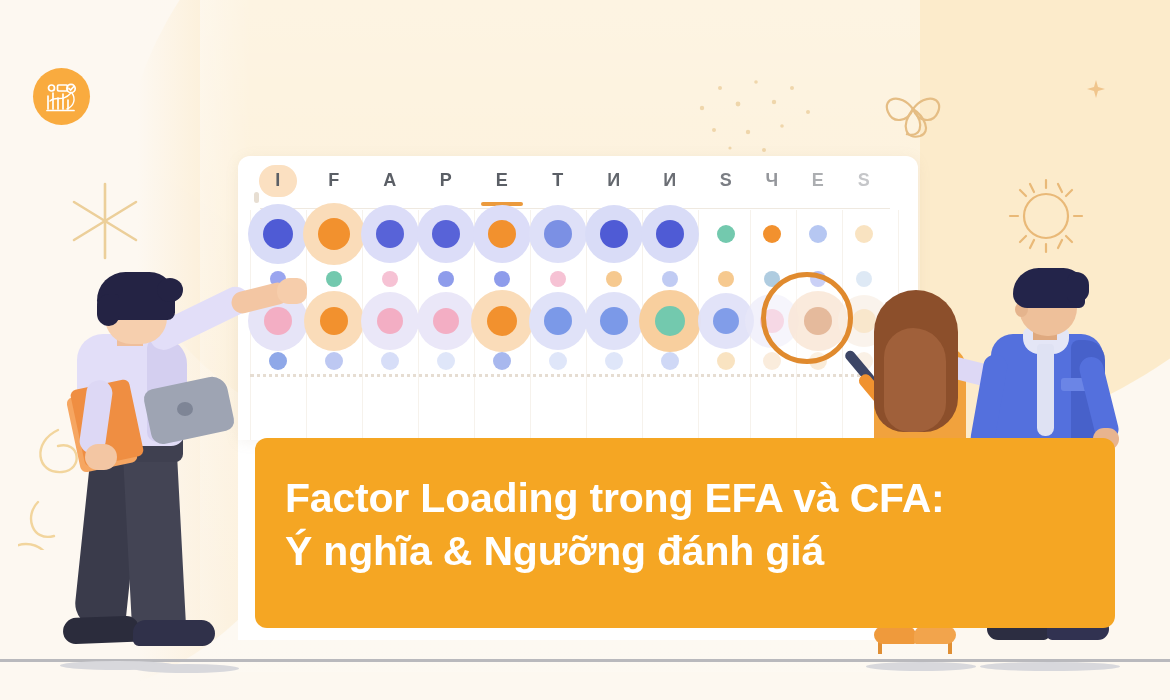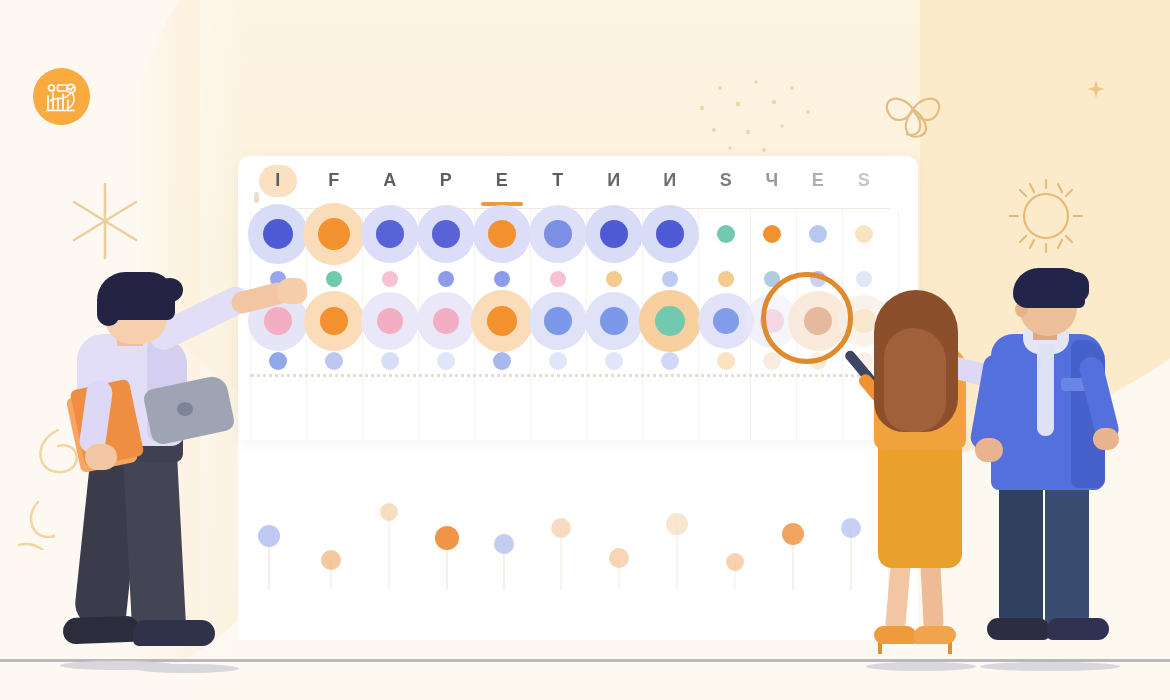--- a/index.html
+++ b/index.html
@@ -559,20 +559,24 @@
     <div class="mr-hand-l"></div>
     <div class="mr-arm-r"></div>
     <div class="mr-hand-r"></div>
     <div class="mr-neck"></div>
     <div class="mr-head"></div>
     <div class="mr-ear"></div>
     <div class="mr-hair"></div>
     <div class="mr-hair-q"></div>
   </div>
 
+  <div class="title-band">
+    <div class="title-line">Factor Loading trong EFA và CFA:</div>
+    <div class="title-line">Ý nghĩa &amp; Ngưỡng đánh giá</div>
+  </div>
 
   <div class="floor-line"></div>
   <div class="floor-shadow" style="left:60px; top:661px; width:115px;"></div>
   <div class="floor-shadow" style="left:134px; top:664px; width:105px;"></div>
   <div class="floor-shadow" style="left:866px; top:662px; width:110px;"></div>
   <div class="floor-shadow" style="left:980px; top:662px; width:140px;"></div>
 
 </div>
 
 </body></html>

